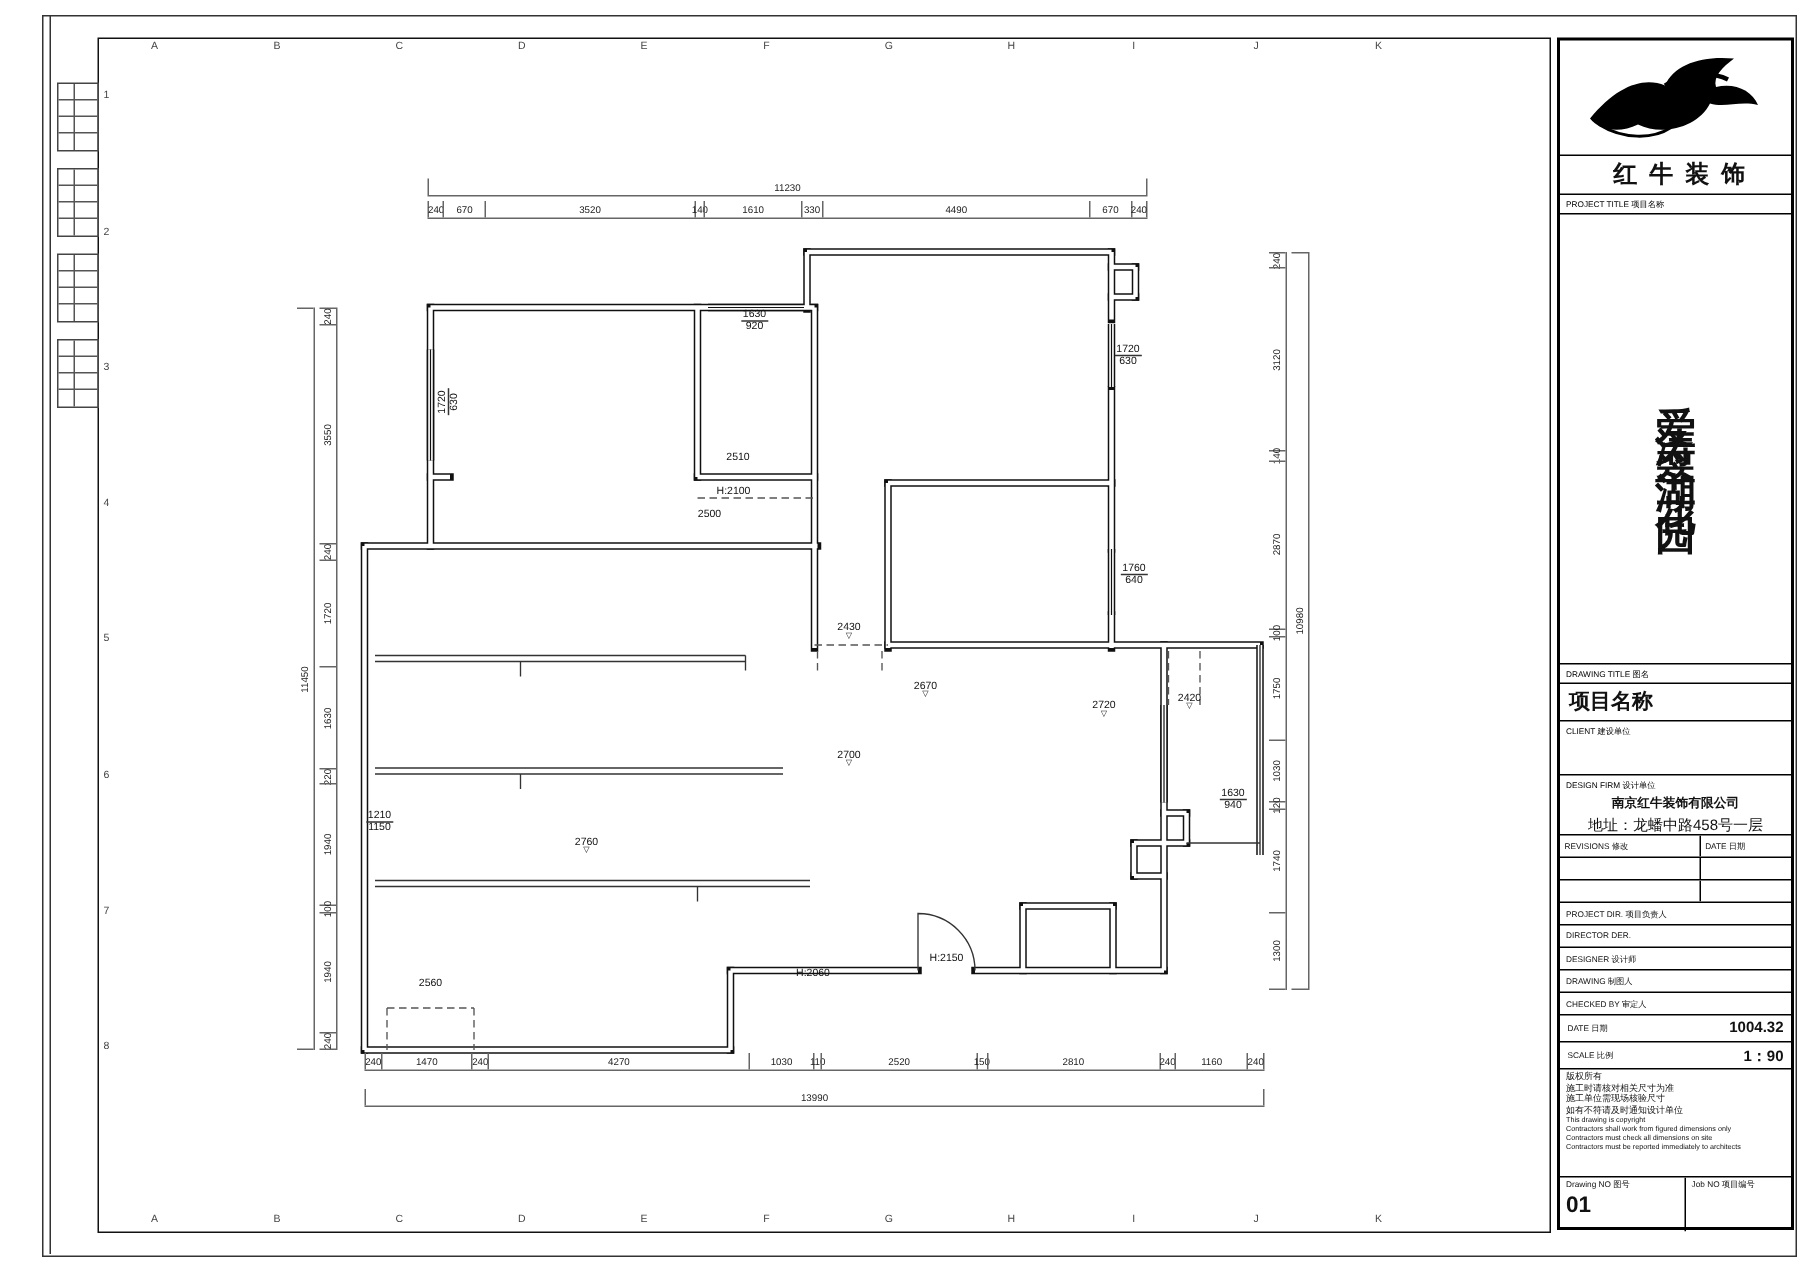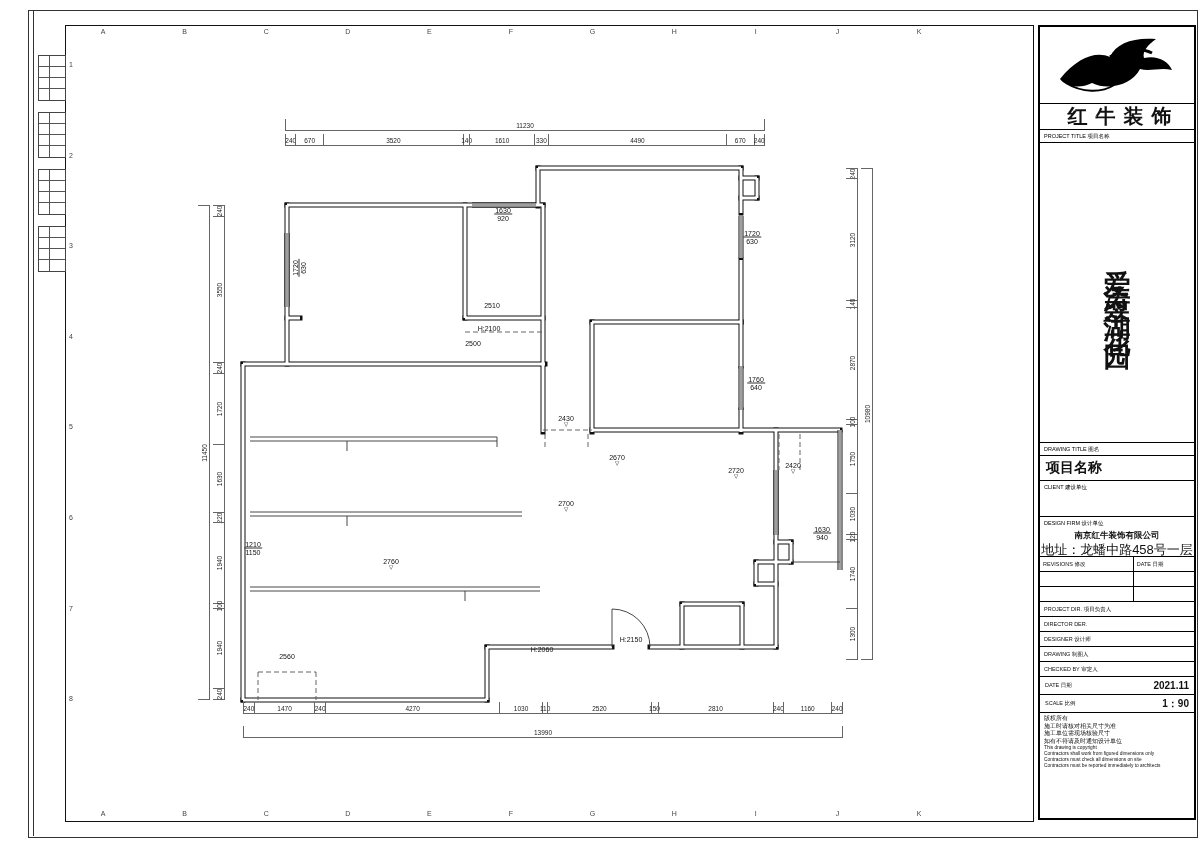--- a/index.html
+++ b/index.html
@@ -31,28 +31,28 @@
   .plabel{position:absolute;font-size:7px;color:#111;transform:translate(-50%,-50%);white-space:nowrap;text-align:center;line-height:7px;}
   .plabel.rot{transform:translate(-50%,-50%) rotate(-90deg);}
   .plabel .fr1{display:block;border-bottom:0.5px solid #333;padding:0 1px;}
   .plabel .fr2{display:block;}
   .plabel.lv::after{content:"▽";display:block;font-size:5.5px;line-height:5px;color:#222;}
   
   .tb{left:1038px;top:25px;width:158px;height:795px;border:2px solid #000;box-sizing:border-box;background:#fff;display:flex;flex-direction:column;}
   .tb>div{box-sizing:border-box;border-top:1px solid #000;flex:0 0 auto;overflow:hidden;}
   .tb>div:first-child{border-top:none;}
   .tb-logo{height:76px;display:flex;align-items:center;justify-content:center;}
-  .tb-company{height:26px;display:flex;align-items:center;justify-content:center;font-size:20px;font-weight:700;letter-spacing:8px;padding-left:13px;font-family:"Liberation Serif",serif;}
+  .tb-company{height:26px;display:flex;align-items:center;justify-content:center;font-size:16px;font-weight:700;letter-spacing:8px;padding-left:13px;font-family:"Liberation Serif",serif;}
   .tb-lab{height:13px;font-size:5.5px;display:flex;align-items:center;padding:0 4px;color:#000;}
   .tb-name{height:300px;display:flex;align-items:center;justify-content:center;}
   .tb-name div{writing-mode:vertical-rl;text-orientation:upright;font-size:27px;font-weight:700;letter-spacing:15px;font-family:"Liberation Serif",serif;}
   .tb-dtitle{height:25px;display:flex;align-items:center;padding:0 6px;font-size:14px;font-weight:700;}
   .tb-space{height:23px;}
   .tb-firm{height:14px;display:flex;align-items:center;justify-content:center;font-size:8.5px;font-weight:700;}
-  .tb-addr{height:13px;display:flex;align-items:center;justify-content:center;font-size:13px;border-top:none !important;}
+  .tb-addr{height:13px;display:flex;align-items:center;justify-content:center;font-size:10px;border-top:none !important;}
   .tb-revhead,.tb-revrow{height:15px;display:flex;font-size:5.5px;}
   .tb-revhead>span,.tb-revrow>span{display:flex;align-items:center;padding:0 3px;}
   .cell-l{flex:1.6;}
   .cell-r{flex:1;border-left:1px solid #000;}
   .tb-row{height:15px;display:flex;align-items:center;font-size:5.5px;padding:0 4px;}
   .tb-kv{height:18px;display:flex;align-items:center;justify-content:space-between;padding:0 5px;}
   .tb-kv .k{font-size:5.5px;}
   .tb-kv .v{font-size:10px;font-weight:700;}
   .tb-copy{height:72px;padding:2px 4px;}
   .tb-copy .cn div{font-size:6px;line-height:7.5px;}
@@ -461,33 +461,42 @@
       <span class="cell-l"></span>
       <span class="cell-r"></span>
     </div>
   <div class="tb-row">PROJECT DIR.  项目负责人</div>
   <div class="tb-row">DIRECTOR DER.</div>
   <div class="tb-row">DESIGNER  设计师</div>
   <div class="tb-row">DRAWING  制图人</div>
   <div class="tb-row">CHECKED BY  审定人</div>
   <div class="tb-kv">
     <span class="k">DATE  日期</span>
-    <span class="v">2021.11</span>
+    <span class="v">1004.32</span>
   </div>
   <div class="tb-kv">
     <span class="k">SCALE  比例</span>
     <span class="v">1：90</span>
   </div>
   <div class="tb-copy">
     <div class="cn" id="copy-cn">
         <div>版权所有</div>
         <div>施工时请核对相关尺寸为准</div>
         <div>施工单位需现场核验尺寸</div>
         <div>如有不符请及时通知设计单位</div>
       </div>
     <div class="en" id="copy-en">
         <div>This drawing is copyright</div>
         <div>Contractors shall work from figured dimensions only</div>
         <div>Contractors must check all dimensions on site</div>
         <div>Contractors must be reported immediately to architects</div>
       </div>
   </div>
+  <div class="tb-bottom">
+    <div class="bl">
+      <span class="lab">Drawing NO  图号</span>
+      <span class="big">01</span>
+    </div>
+    <div class="br">
+      <span class="lab">Job NO  项目编号</span>
+    </div>
+  </div>
 </div>
 
 </body></html>

